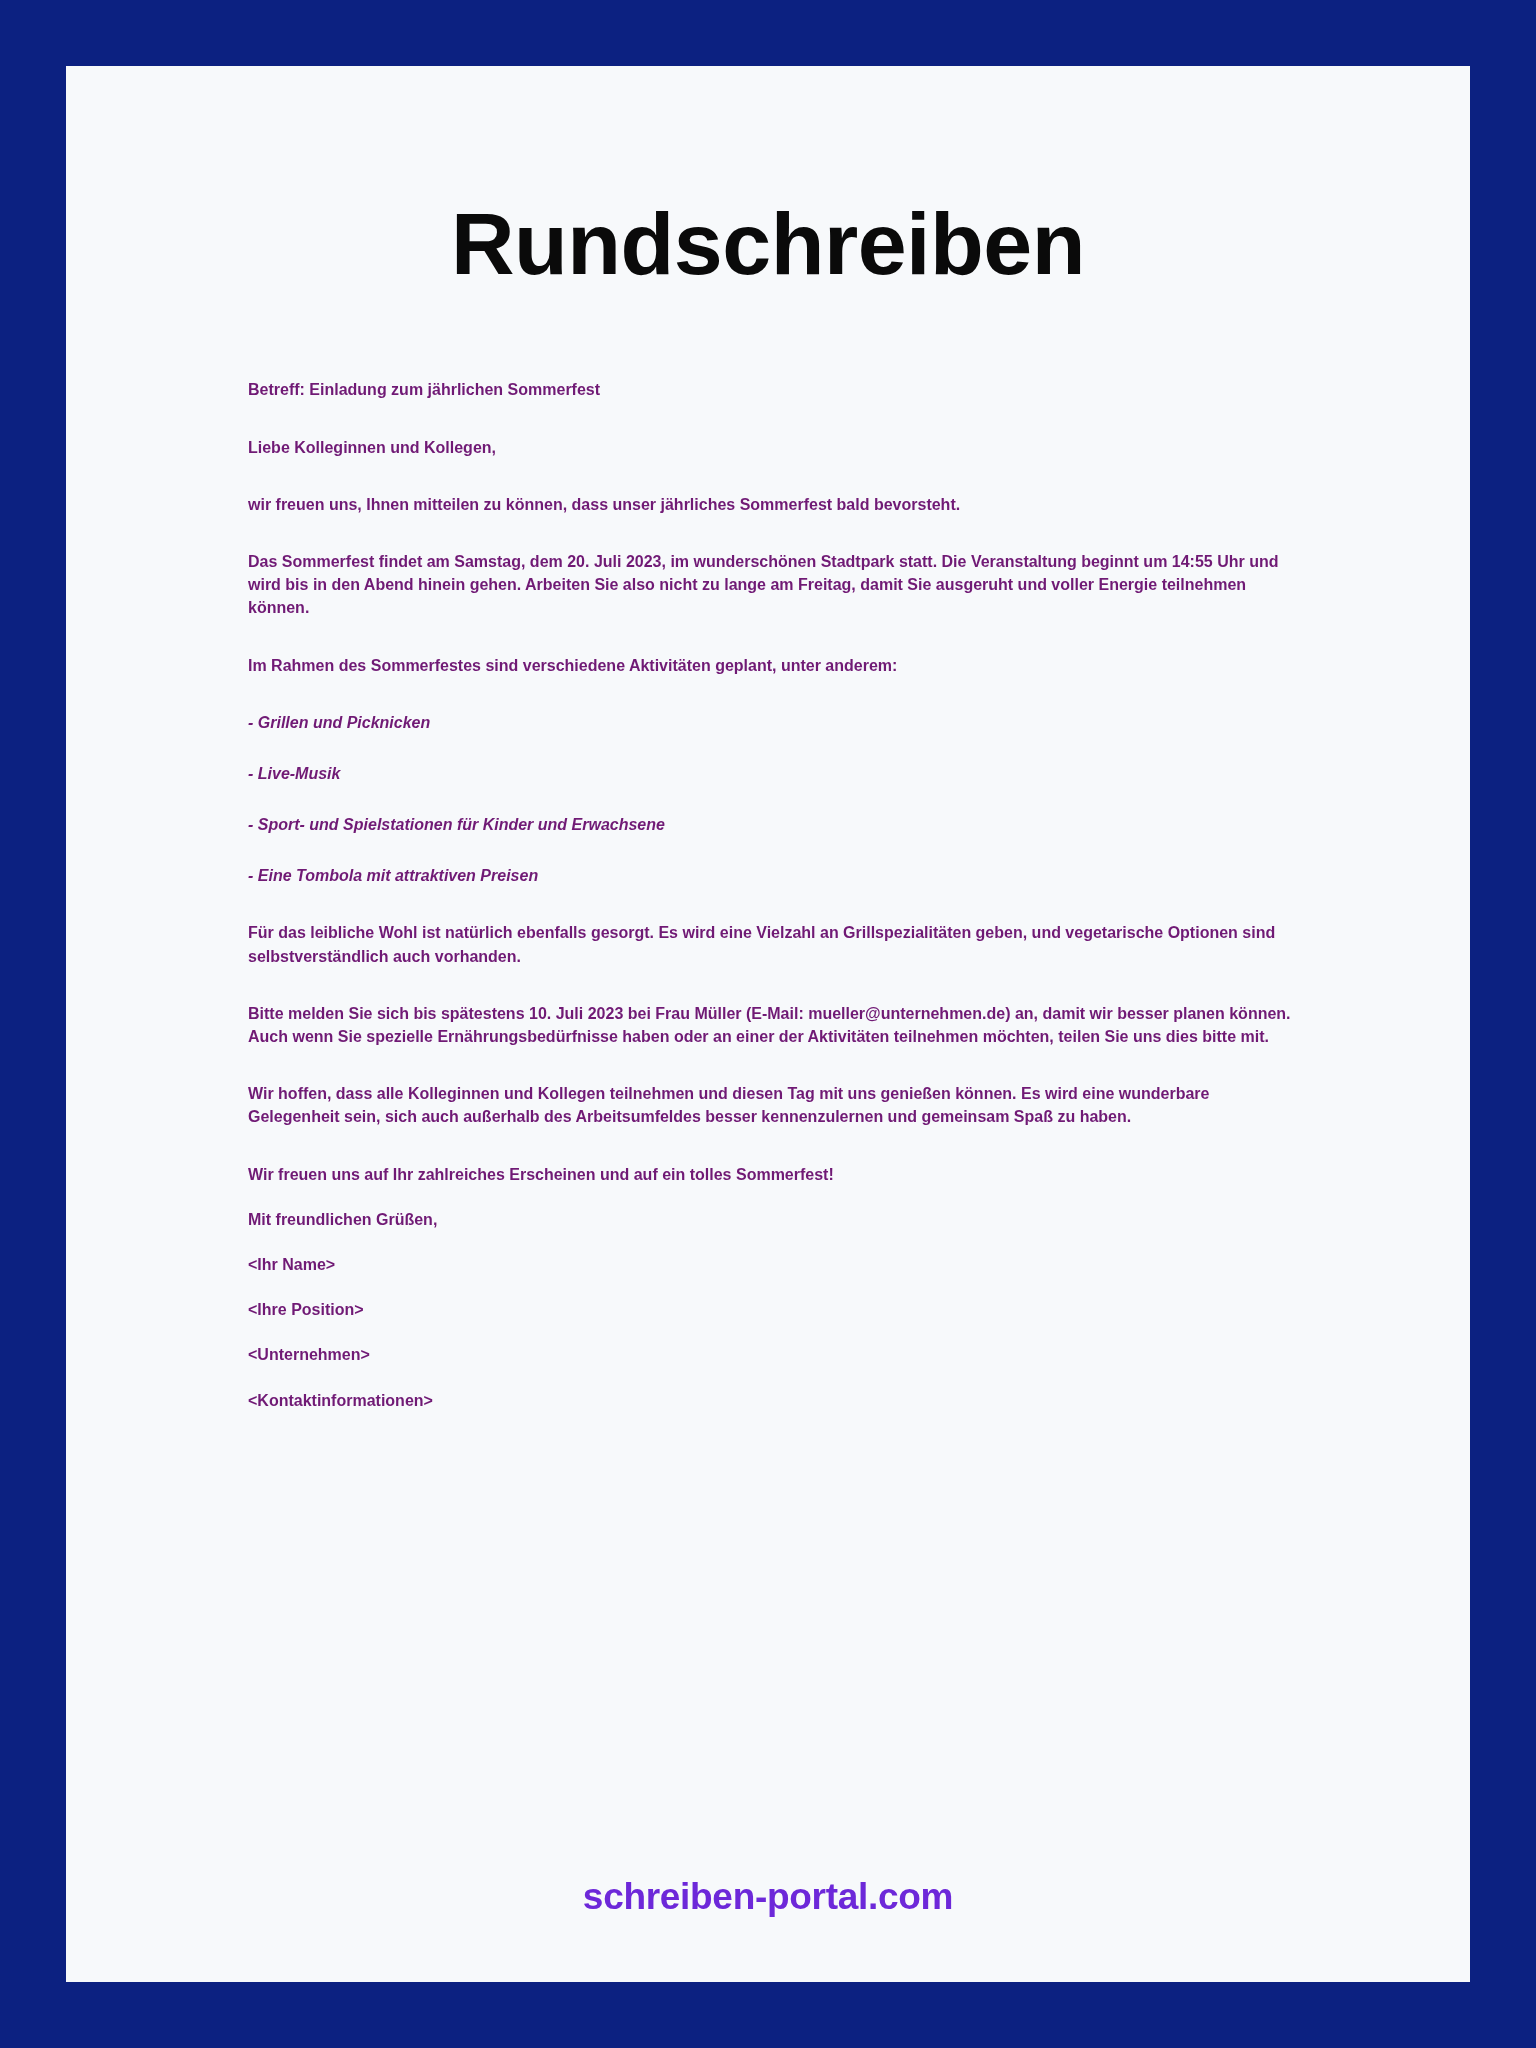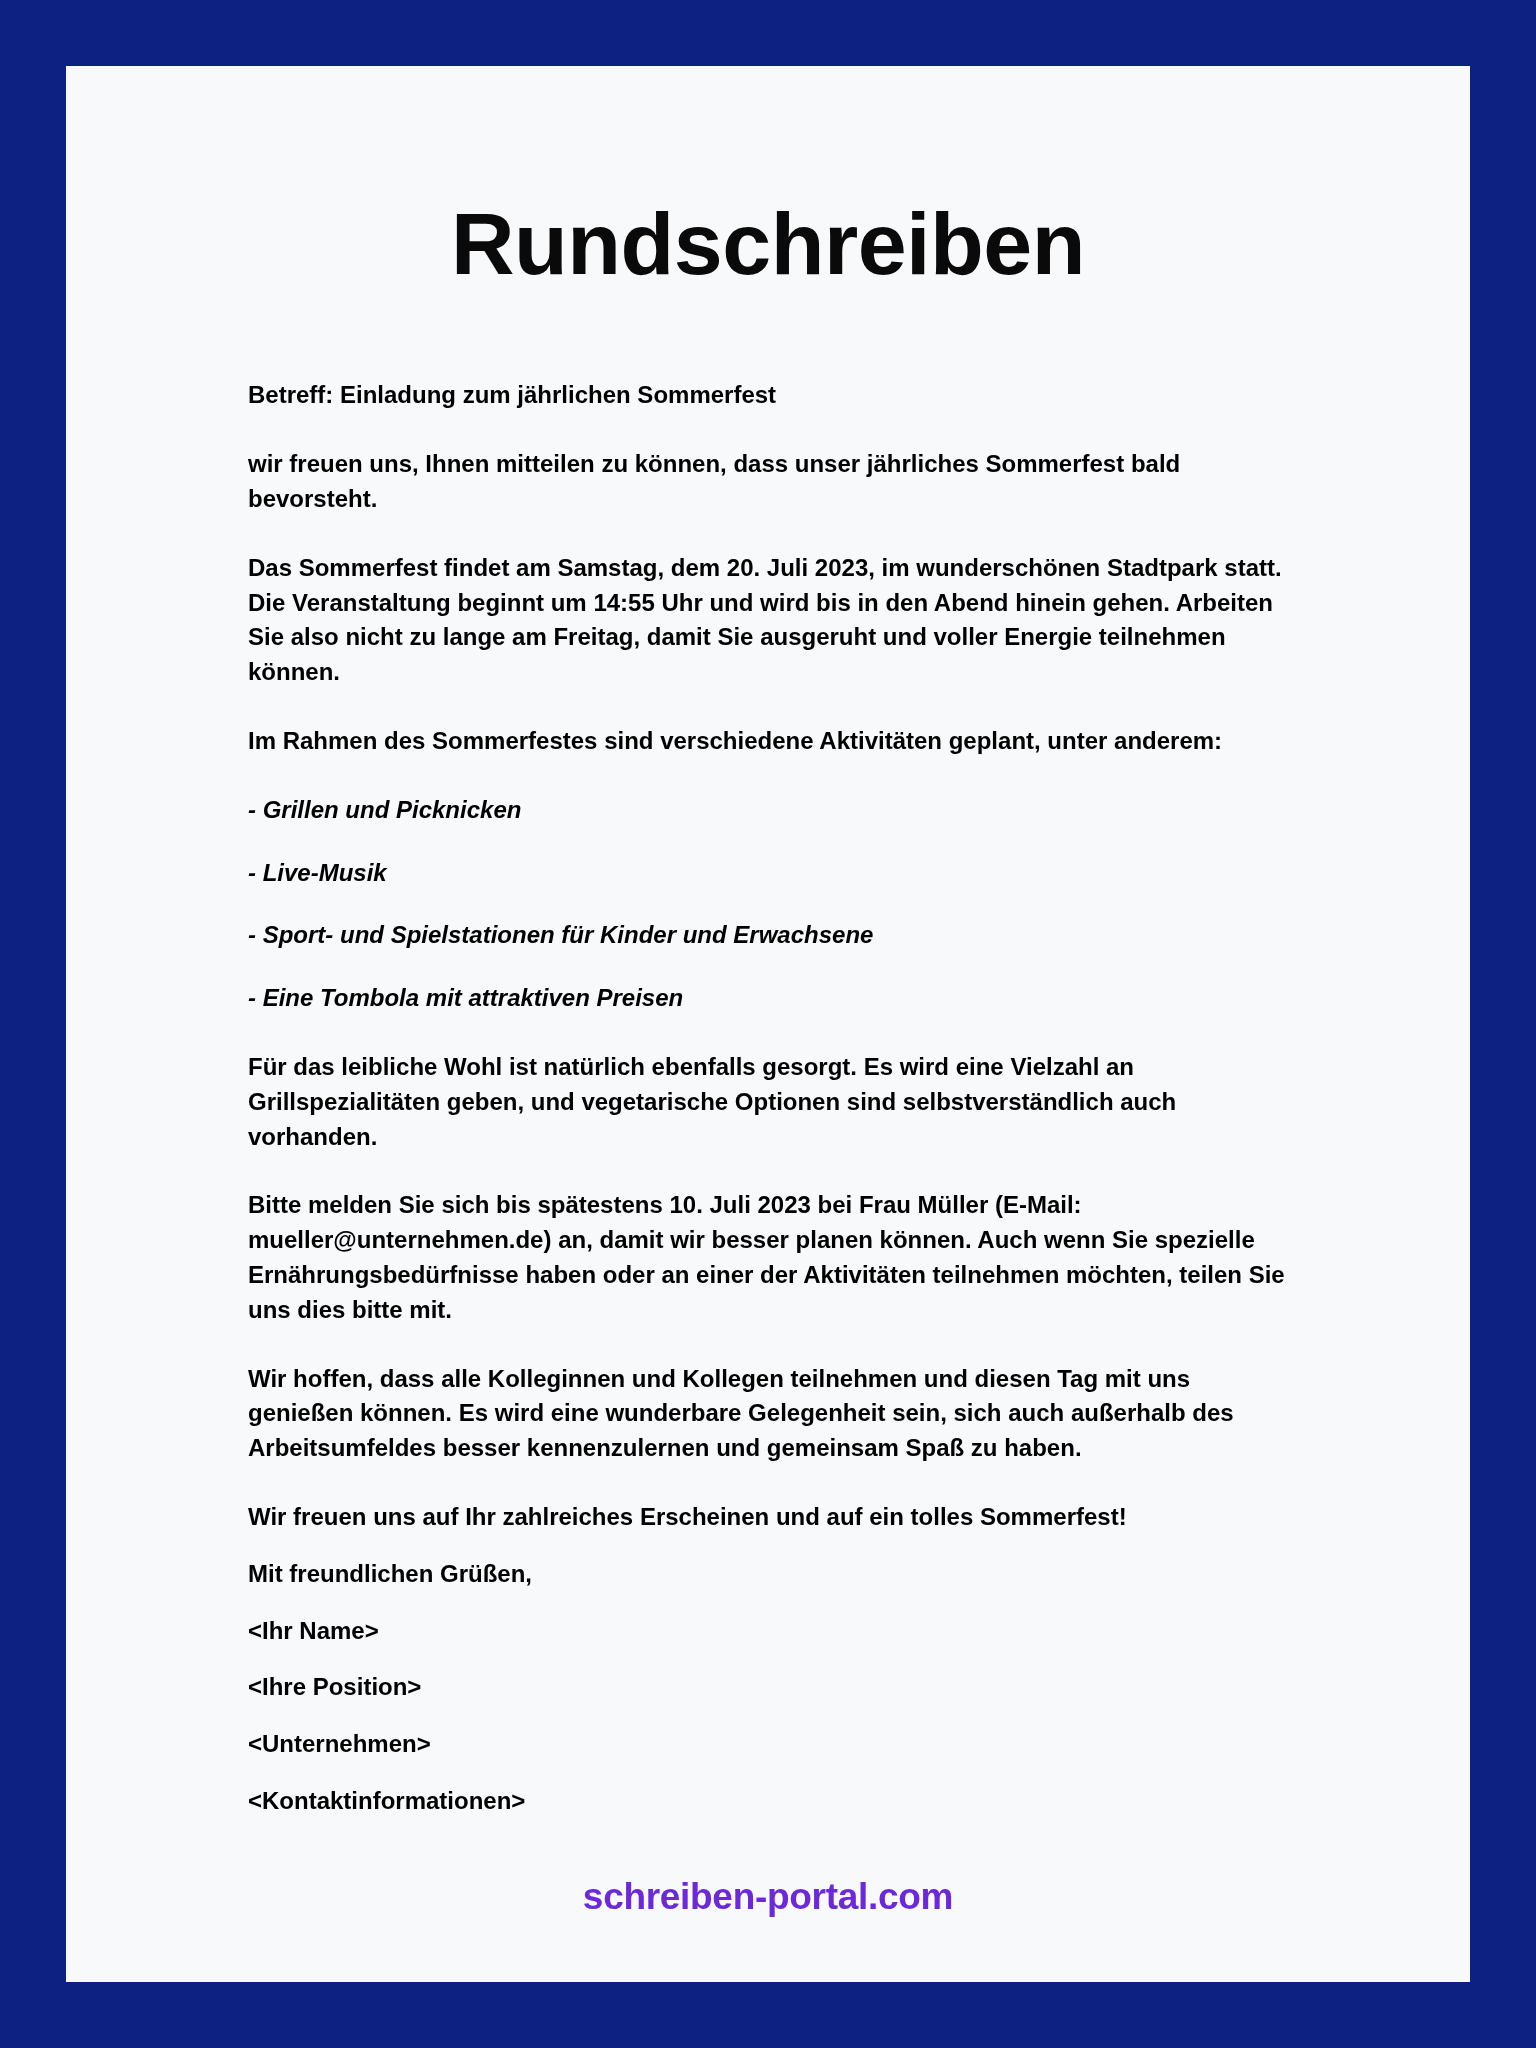--- a/index.html
+++ b/index.html
@@ -45,22 +45,22 @@
     line-height: 1.05;
   }
 
   .doc-body {
     flex: 1 1 auto;
     padding: 0 74px 0 182px;
     margin-top: 88px;
   }
 
   .body-block {
-    color: #000000;
-    font-size: 24px;
+    color: #701a75;
+    font-size: 16px;
     font-weight: bold;
     line-height: 1.45;
     max-width: 1050px;
     margin: 0 0 34px 0;
   }
 
   .body-block.list-item {
     margin: 0 0 28px 0;
     font-style: italic;
   }
@@ -85,20 +85,21 @@
 
 <div class="page-frame">
   <div class="document-card">
 
     <h1 class="doc-title">Rundschreiben</h1>
 
     <div class="doc-body">
 
       <p class="body-block">Betreff: Einladung zum jährlichen Sommerfest</p>
 
+      <p class="body-block">Liebe Kolleginnen und Kollegen,</p>
 
       <p class="body-block">wir freuen uns, Ihnen mitteilen zu können, dass unser jährliches Sommerfest bald bevorsteht.</p>
 
       <p class="body-block">Das Sommerfest findet am Samstag, dem 20. Juli 2023, im wunderschönen Stadtpark statt. Die Veranstaltung beginnt um 14:55 Uhr und wird bis in den Abend hinein gehen. Arbeiten Sie also nicht zu lange am Freitag, damit Sie ausgeruht und voller Energie teilnehmen können.</p>
 
       <p class="body-block">Im Rahmen des Sommerfestes sind verschiedene Aktivitäten geplant, unter anderem:</p>
 
       <p class="body-block list-item">- Grillen und Picknicken</p>
       <p class="body-block list-item">- Live-Musik</p>
       <p class="body-block list-item">- Sport- und Spielstationen für Kinder und Erwachsene</p>

